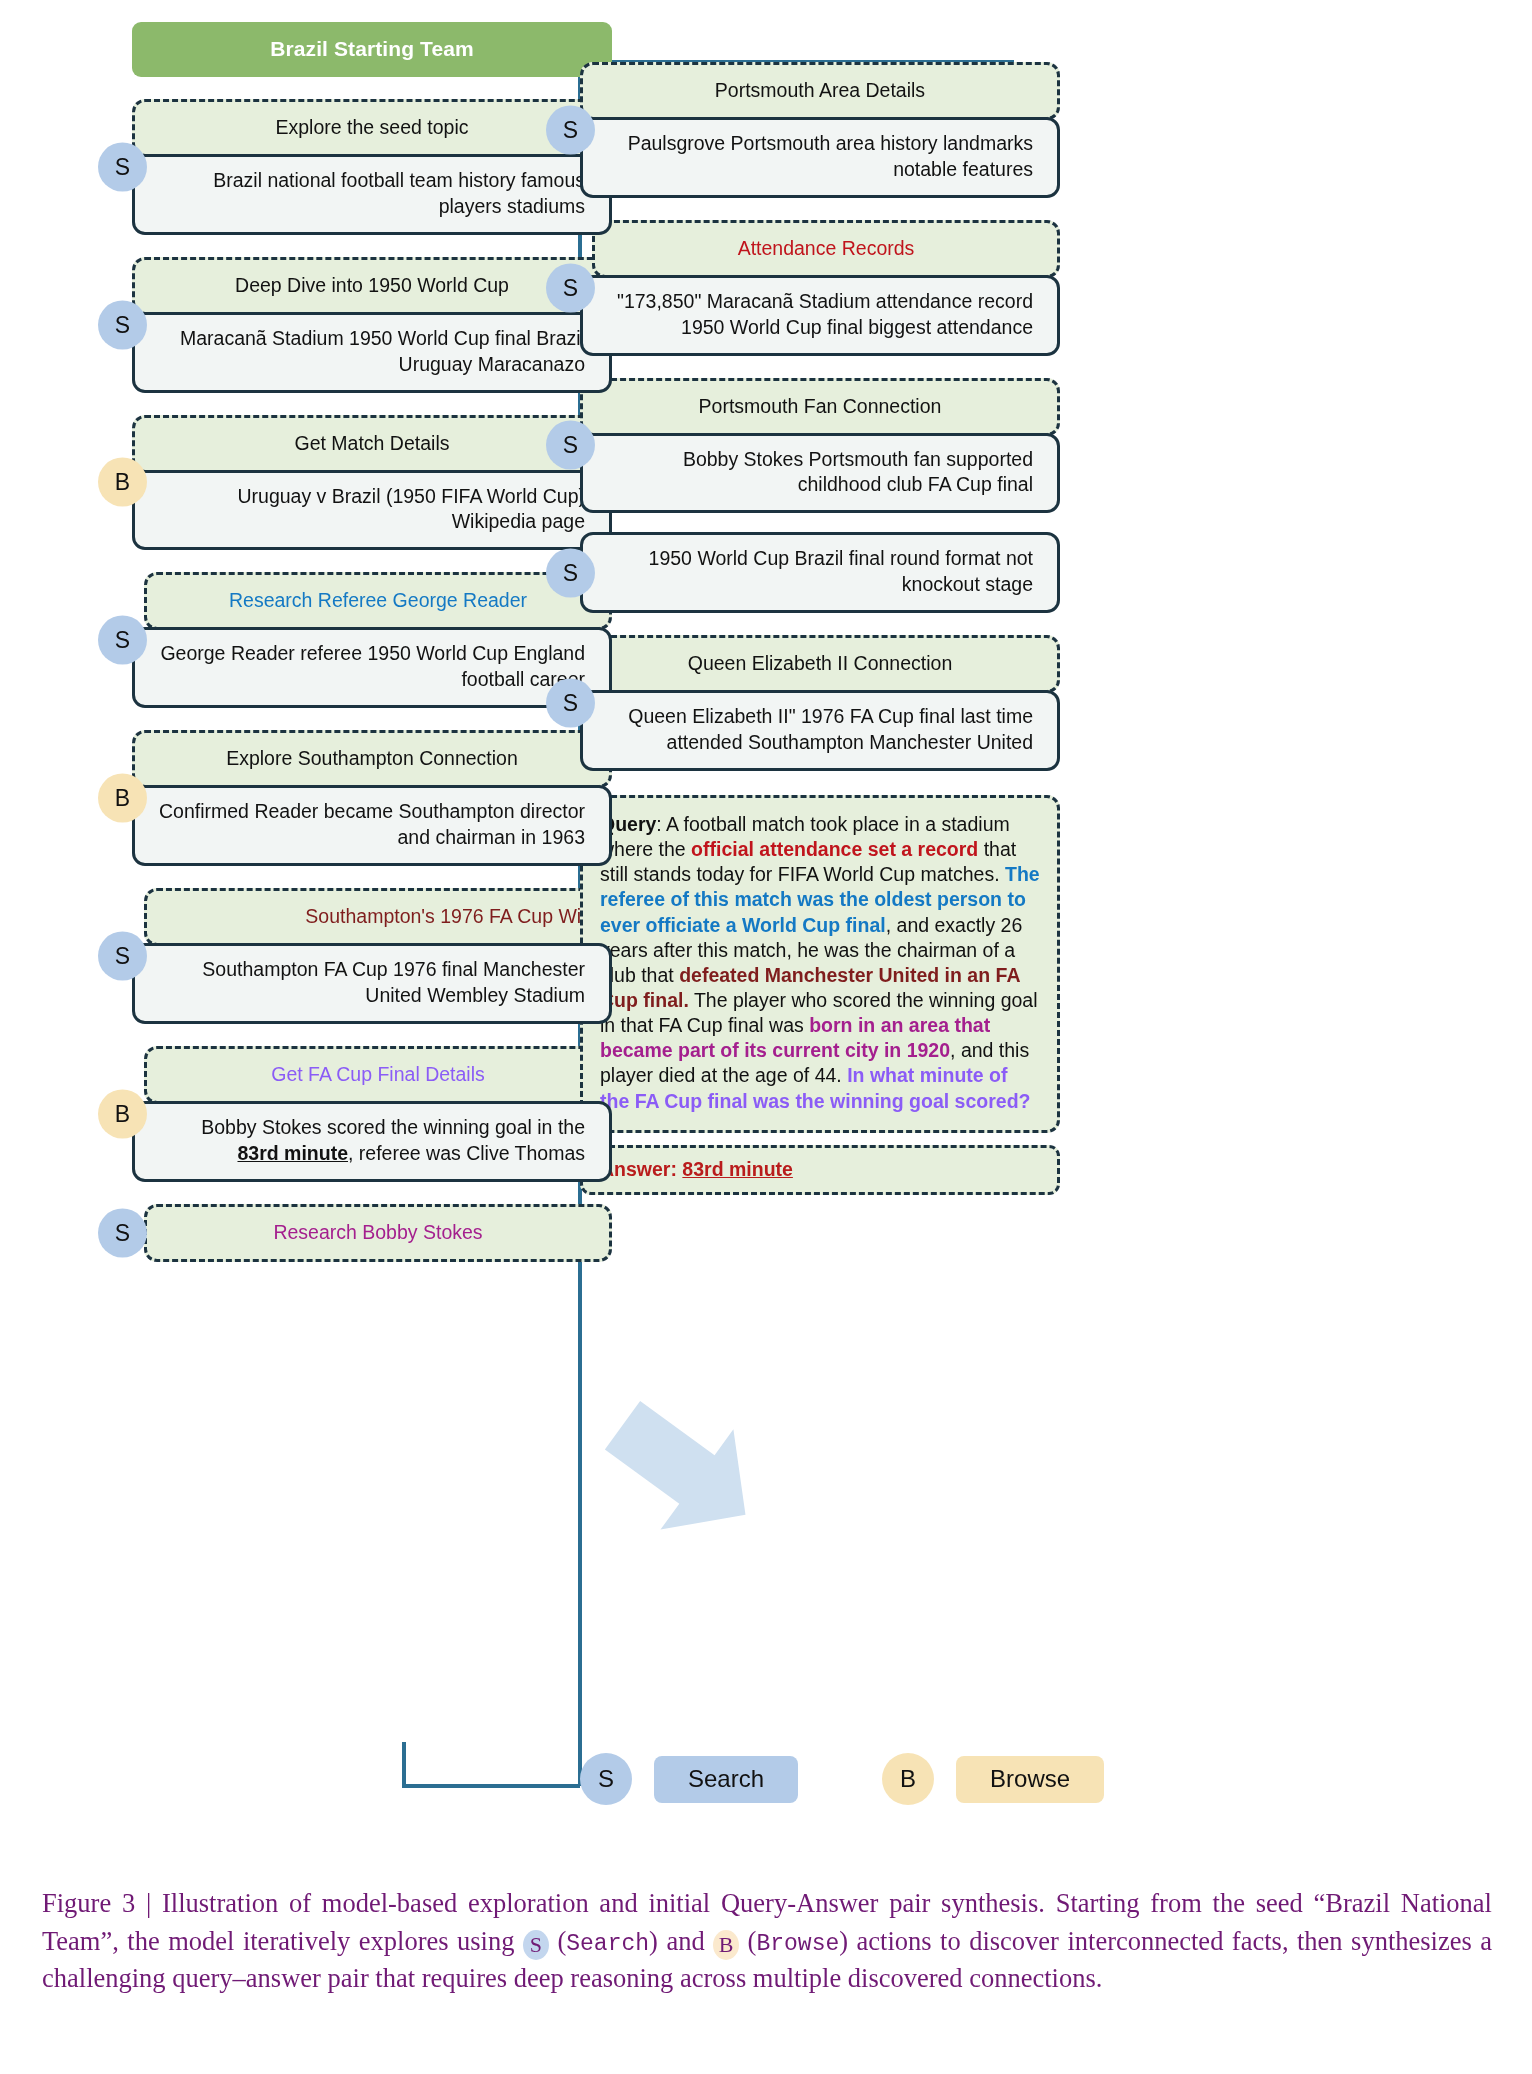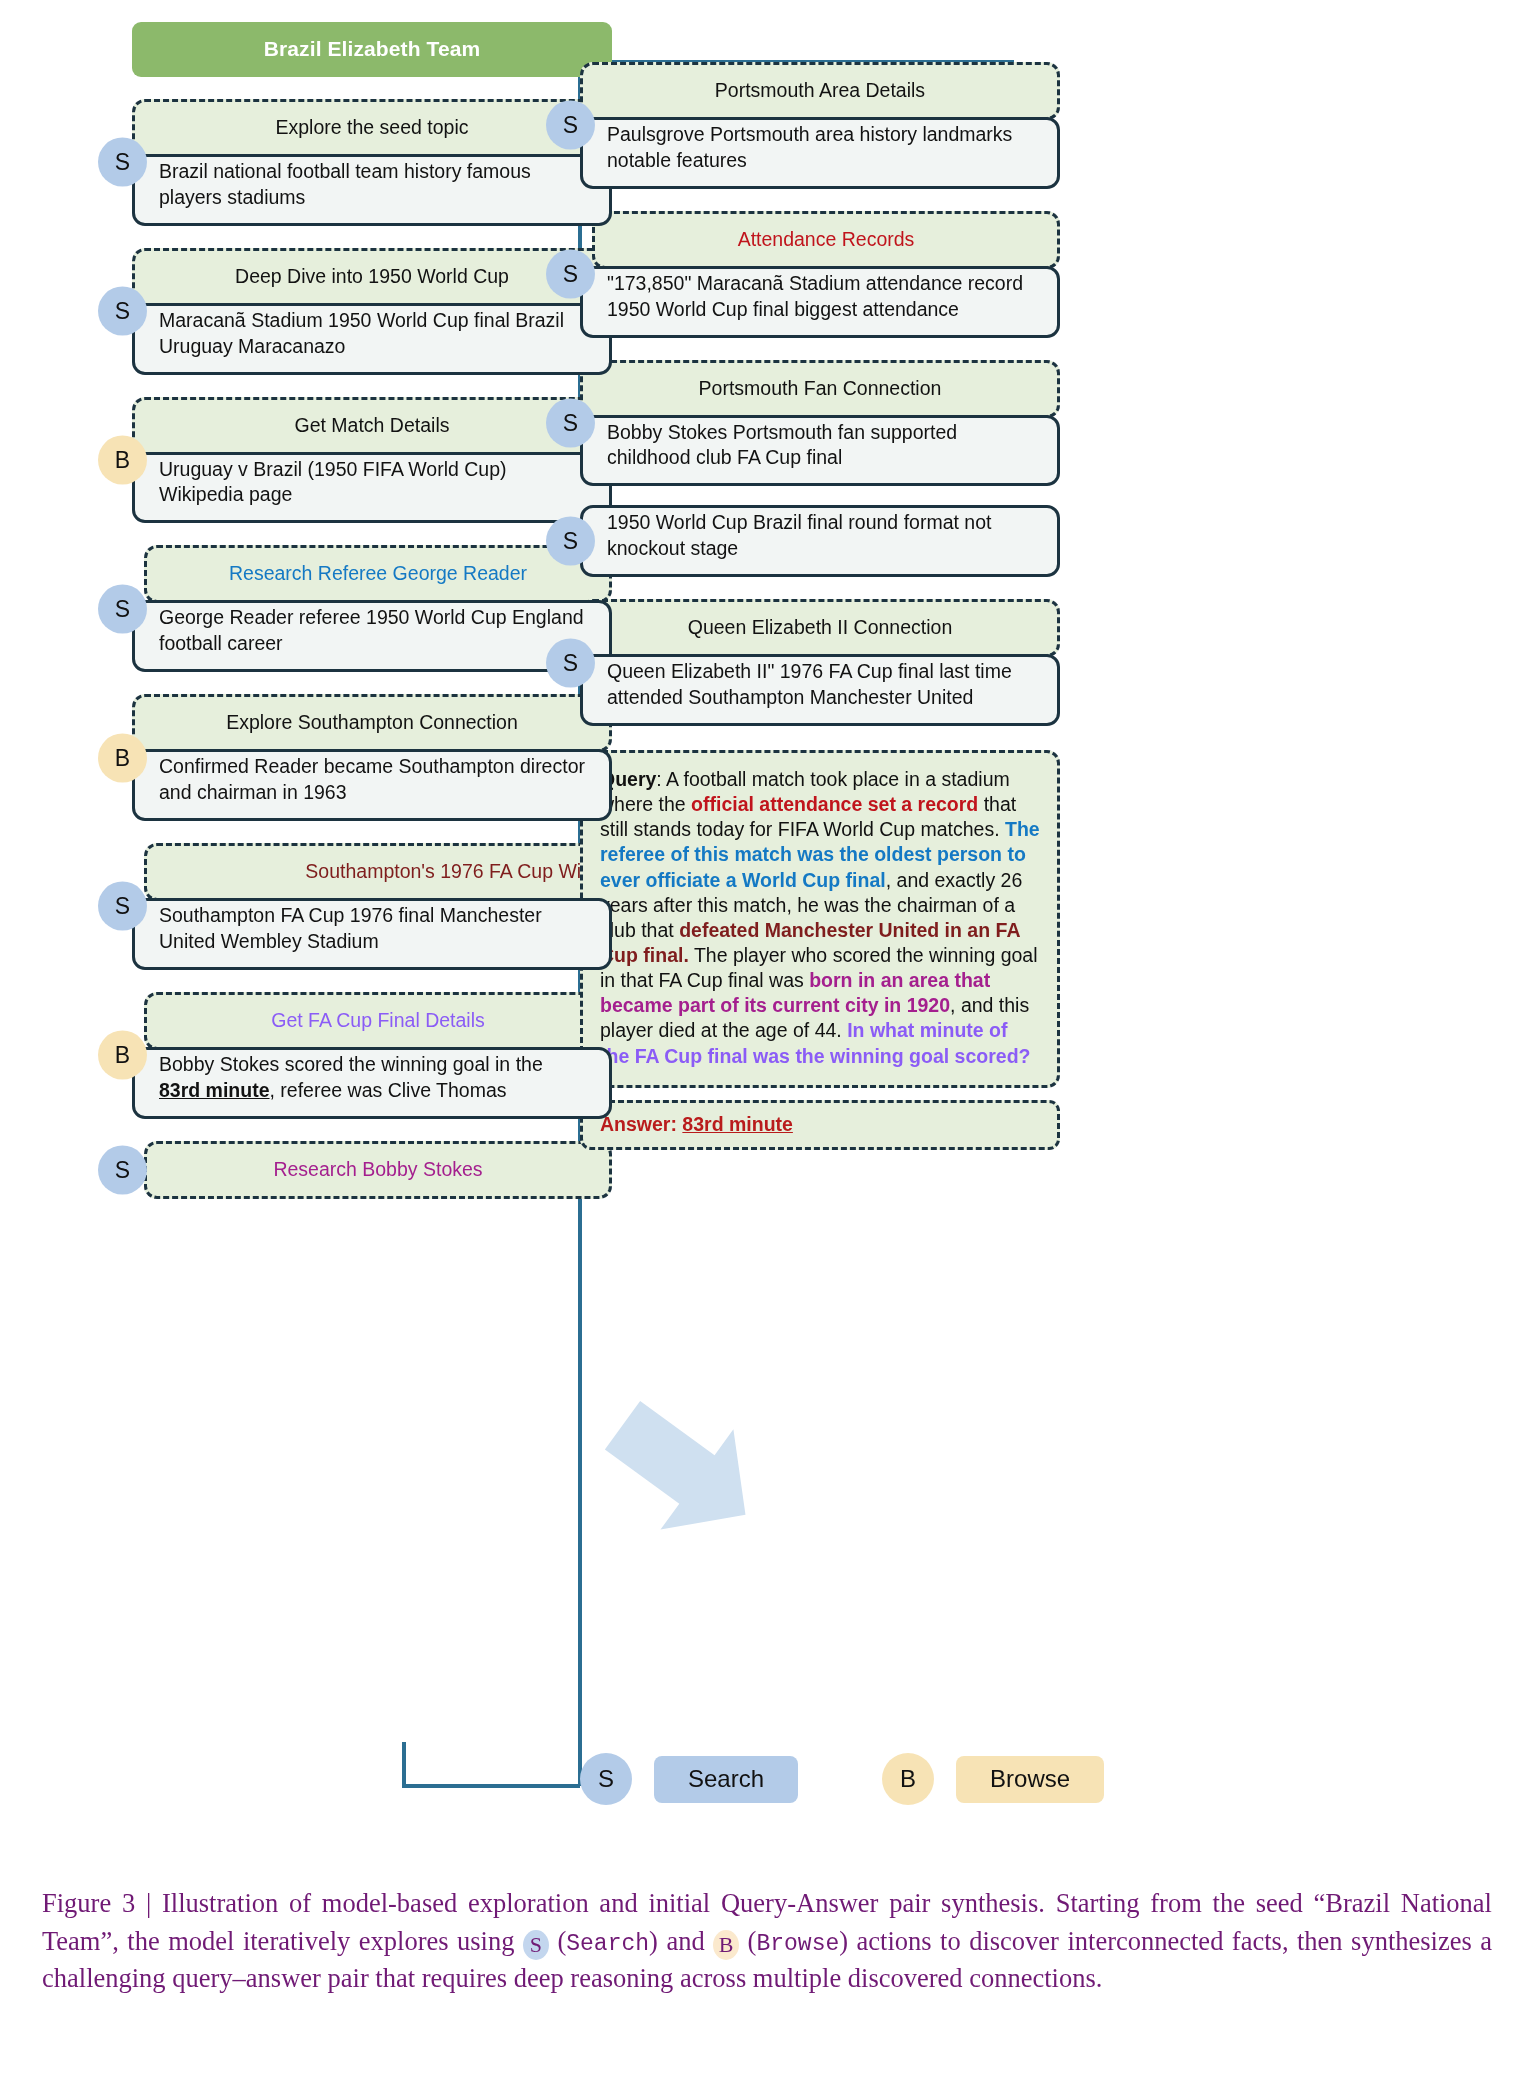--- a/index.html
+++ b/index.html
@@ -28,22 +28,22 @@
   
   .pair{position:relative;margin-top:22px;}
   .thought{
     background:#e6efdc;border:3.5px dashed #1c3340;border-radius:13px;
     text-align:center;font-size:19.5px;color:#121212;
     padding:13px 17px 14px;box-sizing:border-box;line-height:1.28;
   }
   .thought.accent{font-weight:normal;margin-left:12px;}
   .action{
     background:#f2f5f4;border:3.5px solid #1c3340;border-radius:13px;
-    text-align:left;font-size:19.5px;color:#121212;line-height:1.33;
-    padding:2px 24px 12px;box-sizing:border-box;margin-top:-3px;
+    text-align:right;font-size:19.5px;color:#121212;line-height:1.33;
+    padding:11px 24px 12px;box-sizing:border-box;margin-top:-3px;
     position:relative;z-index:2;
   }
   .badge{
     position:absolute;left:-34px;top:50%;transform:translateY(-50%);
     width:49px;height:49px;border-radius:50%;
     display:flex;align-items:center;justify-content:center;
     font-size:23px;color:#111;z-index:3;
   }
   .badge.s{background:#b3cbe8;}
   .badge.b{background:#f7e3b5;}
@@ -116,21 +116,21 @@
     <path d="M 580 64 L 580 1786" fill="none" stroke="#2b6e92" stroke-width="4"></path>
 
     <path d="M 404 1742 L 404 1786 L 580 1786" fill="none" stroke="#2b6e92" stroke-width="4"></path>
 
     <g>
       <polygon points="608,1440 700,1440 700,1408 760,1470 700,1532 700,1500 608,1500" fill="#cfe0f0" transform="rotate(36 684 1470)"></polygon>
     </g>
   </svg>
 
   <div class="col col-left">
-    <div class="seed">Brazil Elizabeth Team</div>
+    <div class="seed">Brazil Starting Team</div>
 
     <div class="pair">
       <div class="thought">Explore the seed topic</div>
       <div class="badge s">S</div>
       <div class="action">Brazil national football team history famous players stadiums</div>
     </div>
 
     <div class="pair">
       <div class="thought">Deep Dive into 1950 World Cup</div>
       <div class="badge s">S</div>

